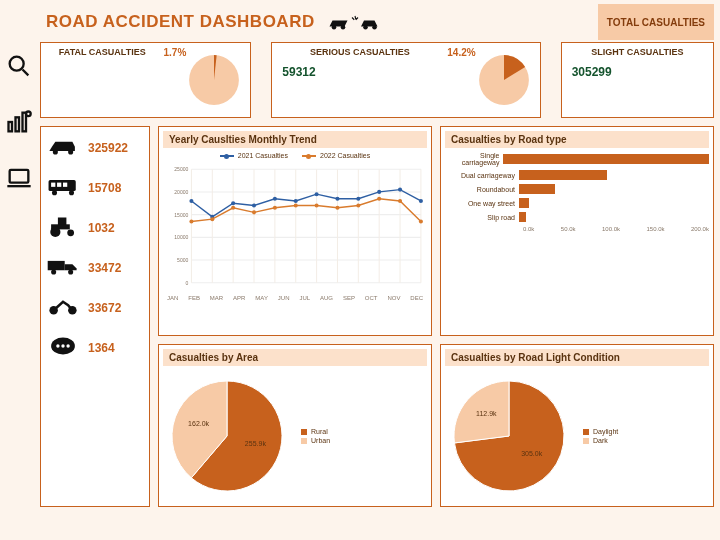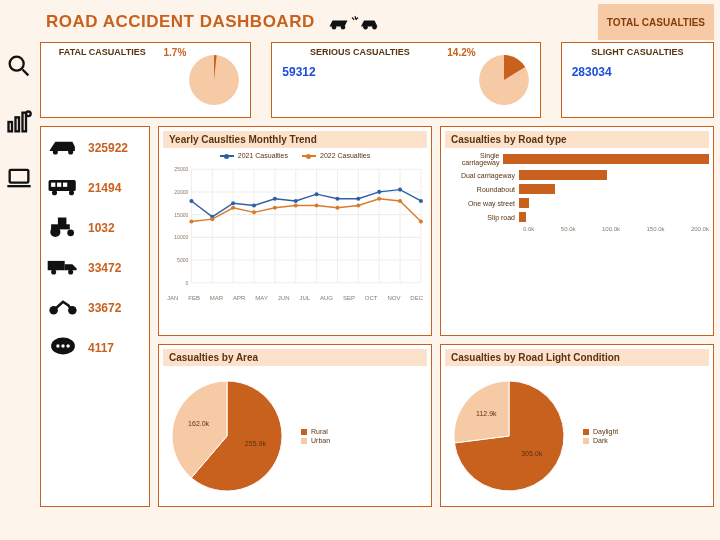--- a/index.html
+++ b/index.html
@@ -19,21 +19,21 @@
   
   .hdr{display:flex;align-items:center;gap:10px;height:32px;padding:0 6px;}
   .hdr h1{margin:0;font-size:17px;font-weight:800;letter-spacing:.5px;color:var(--orange);}
   .carcrash{width:60px;height:22px;}
   .totbox{margin-left:auto;background:var(--orange-light);border:1px solid var(--orange-light);height:36px;display:flex;align-items:center;justify-content:center;font-size:10px;font-weight:700;color:var(--txt);padding:0 8px;}
   
   .kpis{display:flex;gap:20px;margin-top:4px;padding-right:6px;}
   .kpi{flex:1;border:1px solid var(--border);background:#fff;height:76px;padding:4px 8px;position:relative;display:flex;}
   .kpi .lbl{font-size:9px;font-weight:700;color:#5a3310;text-align:center;flex:1;}
   .kpi .pct{font-size:10px;color:var(--orange);font-weight:700;margin-left:8px;}
-  .kpi .val{font-size:12px;font-weight:700;color:#1d4ed8;position:absolute;left:10px;top:22px;}
+  .kpi .val{font-size:12px;font-weight:700;color:#14532d;position:absolute;left:10px;top:22px;}
   .donut{width:56px;height:56px;margin-left:auto;align-self:center;}
   
   .grid{display:grid;grid-template-columns:110px 1fr 1fr;grid-template-rows:auto auto;gap:8px;margin-top:8px;padding-right:6px;}
   .panel{border:1px solid var(--border);background:#fff;padding:4px;overflow:hidden;}
   .panel h3{margin:0 0 4px;background:var(--peach);font-size:10px;font-weight:700;color:#5a3310;padding:3px 6px;}
   
   .vlist{grid-row:1/3;display:flex;flex-direction:column;gap:6px;padding:4px 4px;}
   .vrow{display:flex;align-items:center;gap:8px;border:1px solid transparent;}
   .vrow svg{width:34px;height:28px;fill:#111;}
   .vrow .num{font-size:12px;font-weight:800;color:var(--orange);}
@@ -112,21 +112,21 @@
       </div>
       <div class="pct">14.2%</div>
       <svg class="donut" viewBox="0 0 36 36">
           <circle cx="18" cy="18" r="16" fill="#f7caa6"></circle>
           <path d="M18 2 A16 16 0 0 1 31.6 9.7 L18 18 Z" fill="#c7611d"></path>
         </svg>
     </div>
     <div class="kpi" style="flex:.7">
       <div style="flex:1">
         <div class="lbl" style="text-align:center">SLIGHT CASUALTIES</div>
-        <div class="val">283034</div>
+        <div class="val">305299</div>
       </div>
     </div>
   </div>
 
   <div class="grid">
 
     <div class="panel vlist" id="vlist">
         <div class="vrow">
           <span><svg viewBox="0 0 40 24">
               <path d="M4 18h30v-5l-3-6H11l-4 6z"></path>
@@ -137,21 +137,21 @@
         </div>
         <div class="vrow">
           <span><svg viewBox="0 0 40 24">
               <rect x="3" y="5" width="32" height="13" rx="2"></rect>
               <circle cx="10" cy="20" r="3"></circle>
               <circle cx="30" cy="20" r="3"></circle>
               <rect x="6" y="8" width="5" height="5" fill="#fff"></rect>
               <rect x="13" y="8" width="5" height="5" fill="#fff"></rect>
               <rect x="20" y="8" width="5" height="5" fill="#fff"></rect>
             </svg></span>
-          <span class="num">21494</span>
+          <span class="num">15708</span>
         </div>
         <div class="vrow">
           <span><svg viewBox="0 0 40 28">
               <rect x="14" y="4" width="10" height="10"></rect>
               <rect x="6" y="12" width="22" height="6"></rect>
               <circle cx="11" cy="21" r="6"></circle>
               <circle cx="29" cy="22" r="4"></circle>
             </svg></span>
           <span class="num">1032</span>
         </div>
@@ -172,21 +172,21 @@
             </svg></span>
           <span class="num">33672</span>
         </div>
         <div class="vrow">
           <span><svg viewBox="0 0 40 24">
               <ellipse cx="20" cy="12" rx="14" ry="10"></ellipse>
               <circle cx="14" cy="12" r="2" fill="#fff"></circle>
               <circle cx="20" cy="12" r="2" fill="#fff"></circle>
               <circle cx="26" cy="12" r="2" fill="#fff"></circle>
             </svg></span>
-          <span class="num">4117</span>
+          <span class="num">1364</span>
         </div>
       </div>
 
     <div class="panel">
       <h3>Yearly Causlties Monthly Trend</h3>
       <div class="legend">
         <span>
             <i class="sw a"></i>
             <span>2021 Casualties</span>
           </span>

